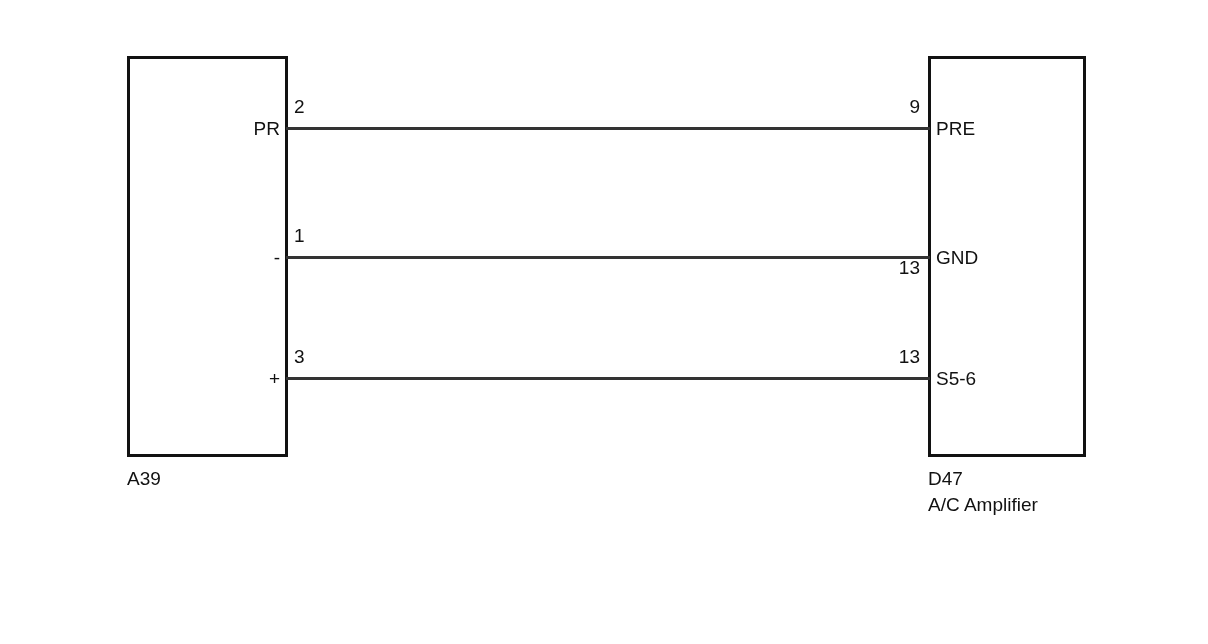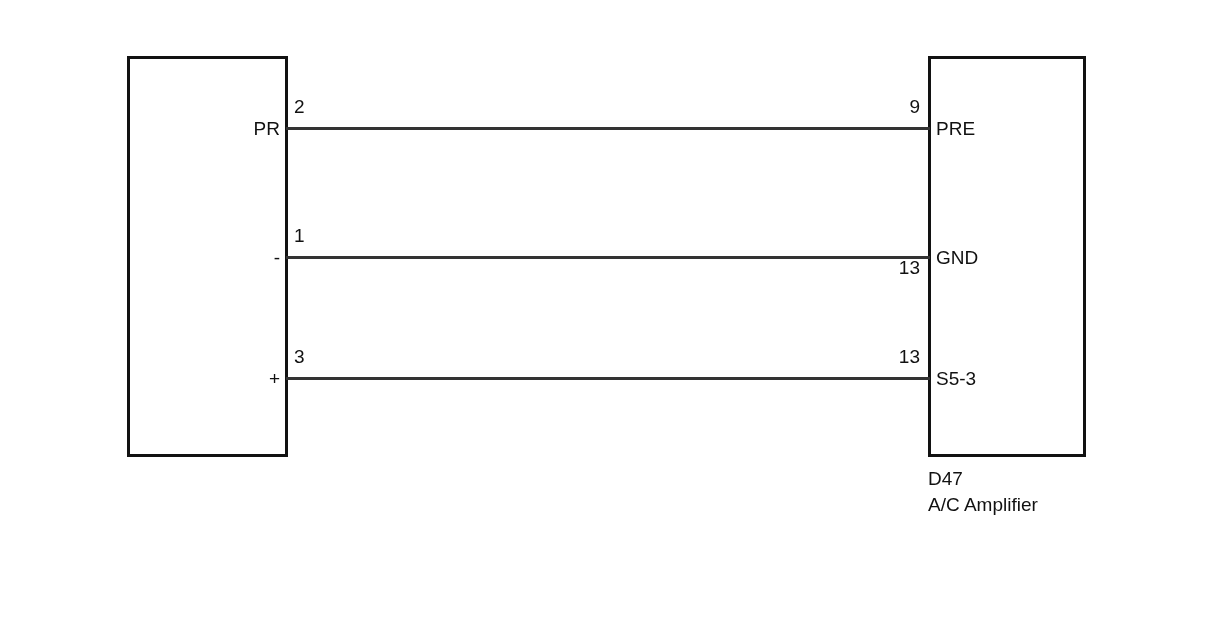--- a/index.html
+++ b/index.html
@@ -134,27 +134,28 @@
   <div class="terminal-name t-left t-left-1">PR</div>
   <div class="terminal-name t-left t-left-2">-</div>
   <div class="terminal-name t-left t-left-3">+</div>
 
   <div class="pin-number p-left p-left-1">2</div>
   <div class="pin-number p-left p-left-2">1</div>
   <div class="pin-number p-left p-left-3">3</div>
 
   <div class="terminal-name t-right t-right-1">PRE</div>
   <div class="terminal-name t-right t-right-2">GND</div>
-  <div class="terminal-name t-right t-right-3">S5-3</div>
+  <div class="terminal-name t-right t-right-3">S5-6</div>
 
   <div class="pin-number p-right p-right-1">9</div>
   <div class="pin-number p-right p-right-2">13</div>
   <div class="pin-number p-right p-right-3">13</div>
 
   <div id="caption-left" class="component-caption">
+    <span class="caption-line">A39</span>
   </div>
 
   <div id="caption-right" class="component-caption">
     <span class="caption-line">D47</span>
     <span class="caption-line">A/C Amplifier</span>
   </div>
 
 </div>
 
 </body></html>

